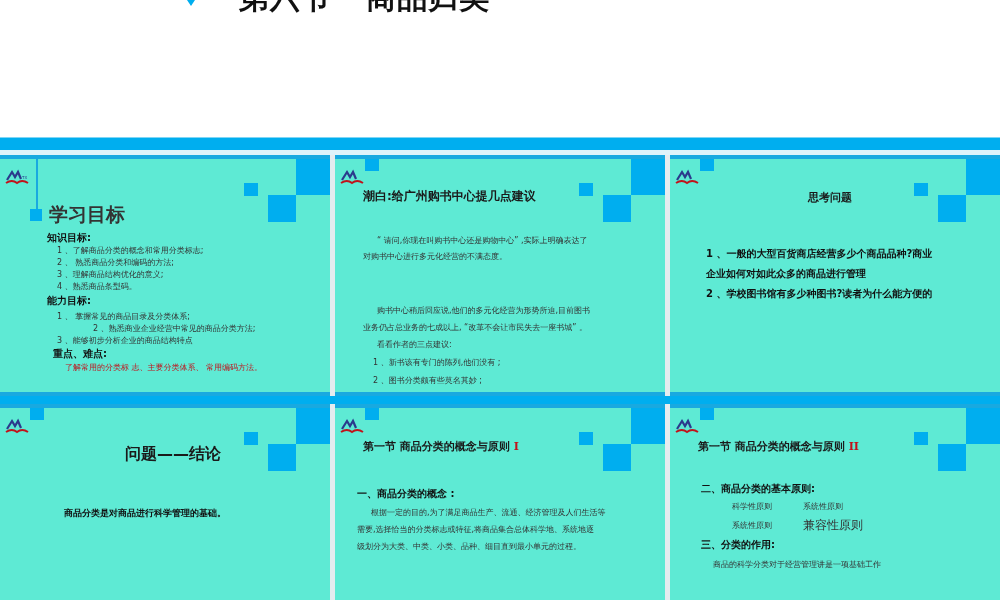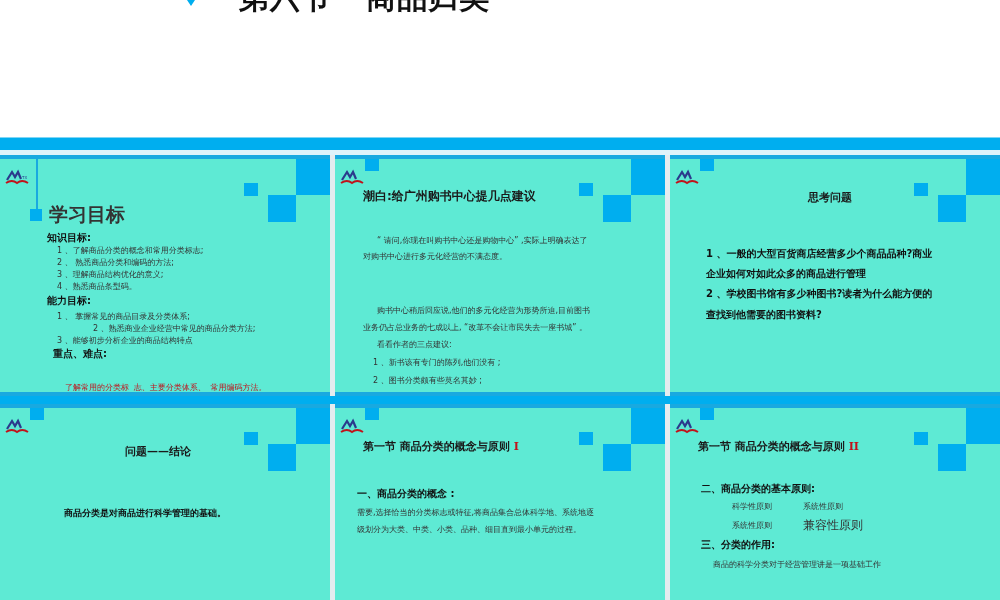--- a/index.html
+++ b/index.html
@@ -65,21 +65,21 @@
       <div class="txt-sm" style="font-size:8px;line-height:12px;">3 、理解商品结构优化的意义;</div>
       <div class="txt-sm" style="font-size:8px;line-height:12px;">4 、熟悉商品条型码。</div>
     </div>
     <div class="txt-b" style="font-size:10px;margin-top:1px;">能力目标:</div>
     <div style="padding-left:10px;margin-top:3px;">
       <div class="txt-sm" style="font-size:8px;line-height:12px;">1 、 掌握常见的商品目录及分类体系;</div>
       <div class="txt-sm" style="font-size:8px;line-height:12px;margin-left:36px;">2 、熟悉商业企业经营中常见的商品分类方法;</div>
       <div class="txt-sm" style="font-size:8px;line-height:12px;">3 、能够初步分析企业的商品结构特点</div>
     </div>
     <div class="txt-b" style="font-size:10px;padding-left:6px;">重点、难点:</div>
-    <div class="txt-sm red" style="font-size:8px;padding-left:18px;margin-top:20px;font-family:Liberation Mono, monospace;">了解常用的分类标 志、主要分类体系、 常用编码方法。</div>
+    <div class="txt-sm red" style="font-size:8px;padding-left:18px;margin-top:0;">了解常用的分类标 志、主要分类体系、 常用编码方法。</div>
   </div>
   <div class="bottombar"></div>
 </div>
 
 <div class="slide" style="left:335px;top:155px;width:330px;height:241px;">
   <div class="topbar"></div>
   <div class="tab-sm"></div>
   <div class="corner-big"></div>
   <div class="corner-sm"></div>
   <div class="corner-mid"></div>
@@ -109,55 +109,55 @@
   <div class="corner-mid"></div>
   <svg class="logo" viewBox="0 0 26 18">
     <path d="M3 11 L8 3 L11 8 L14 3 L17 10" stroke="#2b3a8c" stroke-width="2.2" fill="none"></path>
     <path d="M2 14 Q8 10 13 14 Q18 10 24 14" stroke="#c0121b" stroke-width="2" fill="none"></path>
   </svg>
   <div class="s-title" style="left:138px;top:35px;font-size:11px;">思考问题</div>
   <div style="position:absolute;left:36px;top:88px;">
     <div class="txt-b" style="font-size:10px;line-height:22px;">1 、一般的大型百货商店经营多少个商品品种?商业</div>
     <div class="txt-b" style="font-size:10px;line-height:18px;">企业如何对如此众多的商品进行管理</div>
     <div class="txt-b" style="font-size:10px;line-height:22px;">2 、学校图书馆有多少种图书?读者为什么能方便的</div>
-    <div class="txt-b" style="font-size:10px;line-height:20px;">查找到他需要的图书资料?</div>
   </div>
   <div class="bottombar"></div>
 </div>
 
 <div class="slide" style="left:0;top:404px;width:330px;height:196px;">
   <div class="topbar"></div>
   <div class="tab-sm"></div>
   <div class="corner-big"></div>
   <div class="corner-sm"></div>
   <div class="corner-mid"></div>
   <svg class="logo" viewBox="0 0 26 18">
     <path d="M3 11 L8 3 L11 8 L14 3 L17 10" stroke="#2b3a8c" stroke-width="2.2" fill="none"></path>
     <path d="M2 14 Q8 10 13 14 Q18 10 24 14" stroke="#c0121b" stroke-width="2" fill="none"></path>
   </svg>
-  <div class="s-title" style="left:125px;top:40px;font-size:11px;">问题——结论</div>
+  <div class="s-title" style="left:125px;top:40px;font-size:16px;">问题——结论</div>
   <div class="txt-b" style="position:absolute;left:64px;top:103px;font-size:9px;">商品分类是对商品进行科学管理的基础。</div>
 </div>
 
 <div class="slide" style="left:335px;top:404px;width:330px;height:196px;">
   <div class="topbar"></div>
   <div class="tab-sm"></div>
   <div class="corner-big"></div>
   <div class="corner-sm"></div>
   <div class="corner-mid"></div>
   <svg class="logo" viewBox="0 0 26 18">
     <path d="M3 11 L8 3 L11 8 L14 3 L17 10" stroke="#2b3a8c" stroke-width="2.2" fill="none"></path>
     <path d="M2 14 Q8 10 13 14 Q18 10 24 14" stroke="#c0121b" stroke-width="2" fill="none"></path>
   </svg>
   <div class="s-title" style="left:28px;top:35px;font-size:11px;">
     <span>第一节 商品分类的概念与原则</span>
     <span class="roman">I</span>
   </div>
   <div class="txt-b" style="position:absolute;left:22px;top:83px;font-size:10px;">一、商品分类的概念 :</div>
   <div style="position:absolute;left:22px;top:100px;">
+    <div class="txt-sm" style="font-size:8px;line-height:17px;padding-left:14px;">根据一定的目的,为了满足商品生产、流通、经济管理及人们生活等</div>
     <div class="txt-sm" style="font-size:8px;line-height:17px;">需要,选择恰当的分类标志或特征,将商品集合总体科学地、系统地逐</div>
     <div class="txt-sm" style="font-size:8px;line-height:17px;">级划分为大类、中类、小类、品种、细目直到最小单元的过程。</div>
   </div>
 </div>
 
 <div class="slide" style="left:670px;top:404px;width:330px;height:196px;">
   <div class="topbar"></div>
   <div class="tab-sm"></div>
   <div class="corner-big"></div>
   <div class="corner-sm"></div>

